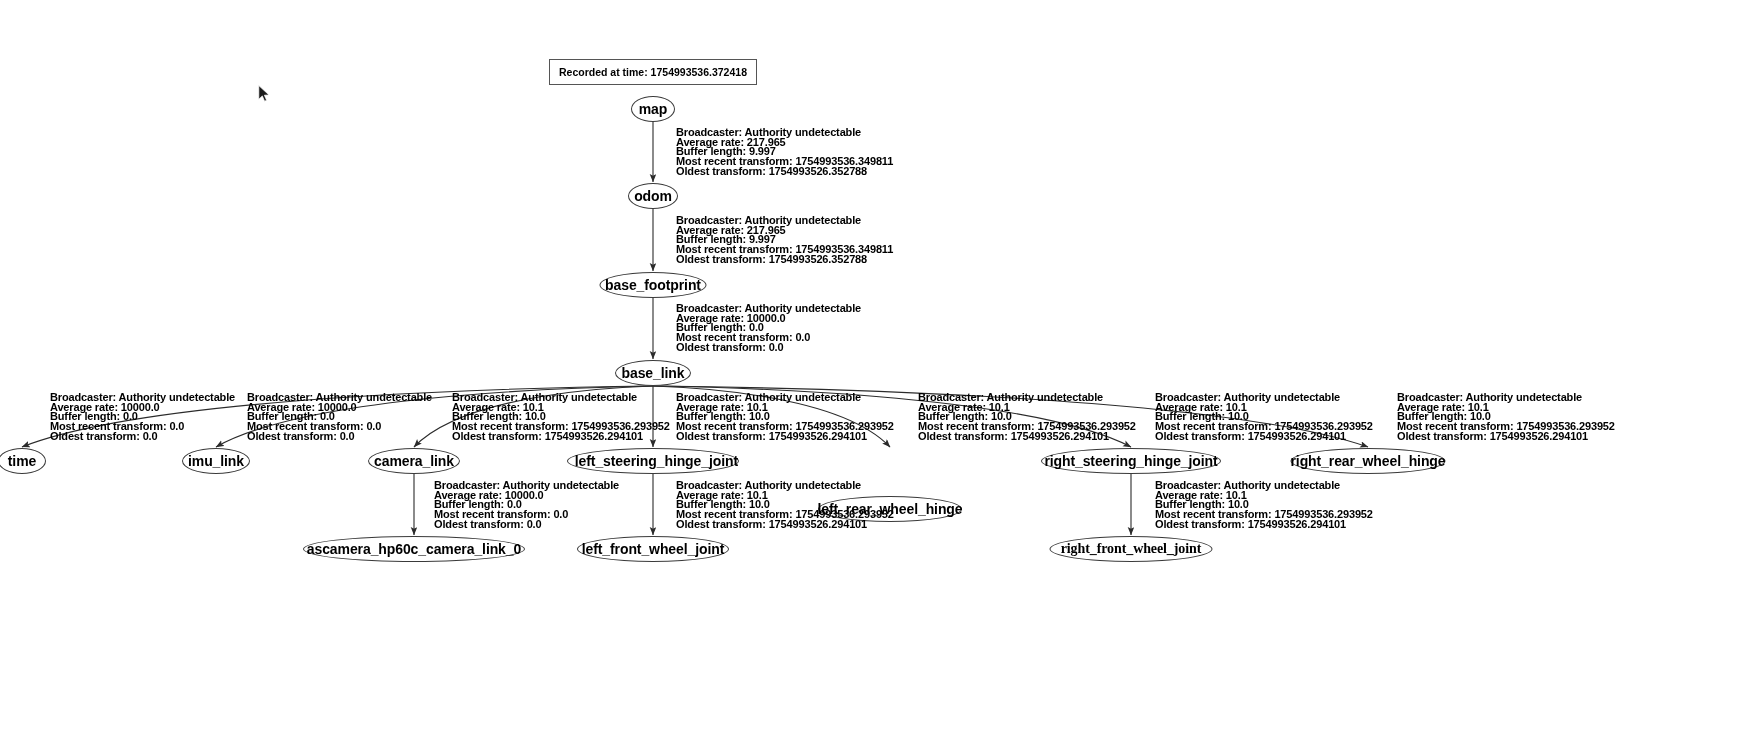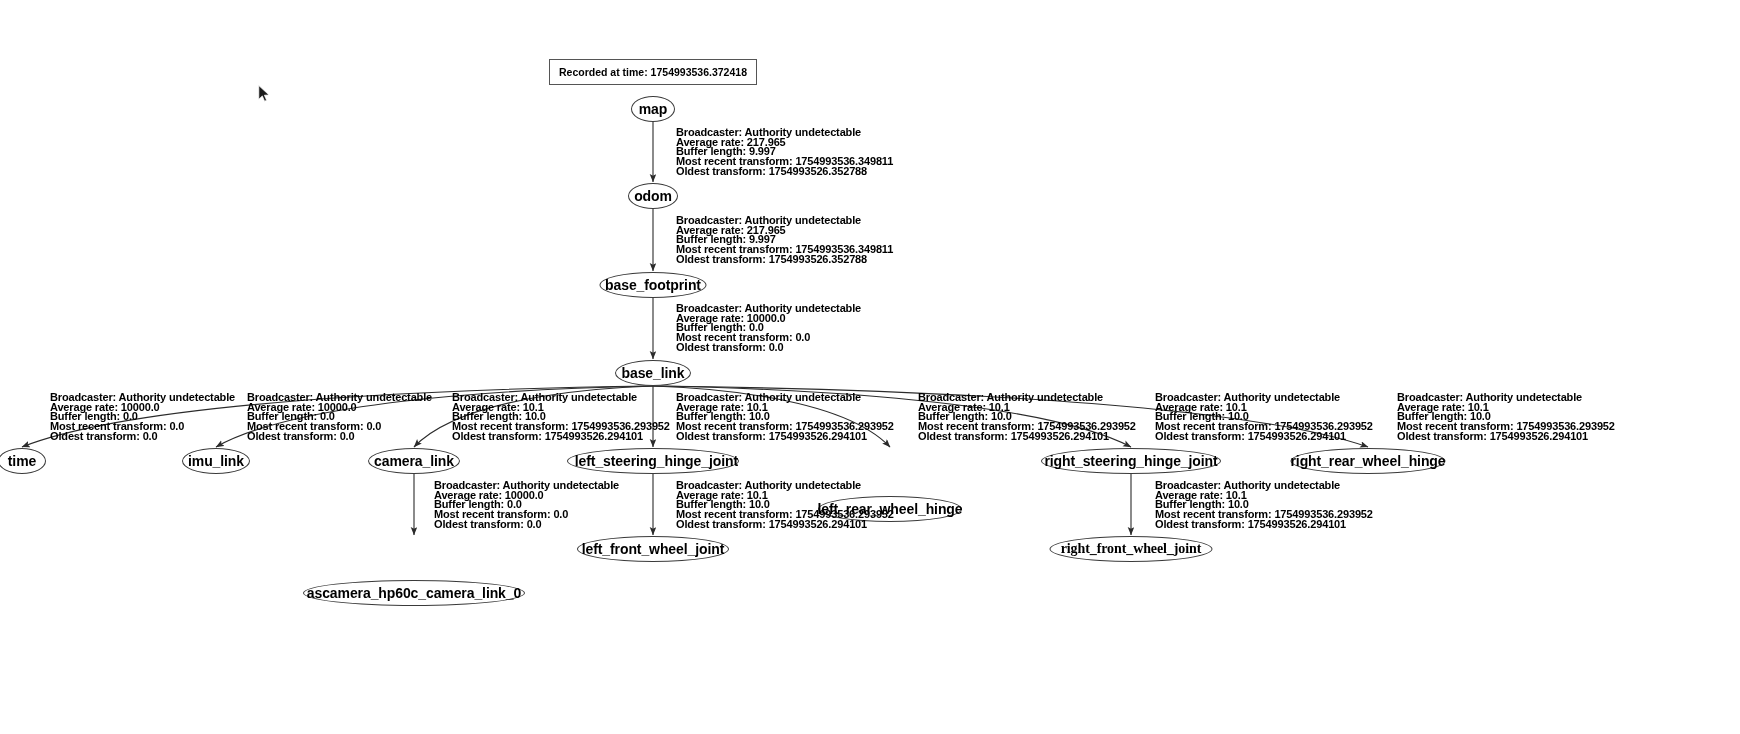--- a/index.html
+++ b/index.html
@@ -144,21 +144,21 @@
       </div>
       <div class="node" style="left: 890px; top: 461px; width: 144px; height: 26px; margin-top: 48px;">
         <span>left_rear_wheel_hinge</span>
       </div>
       <div class="node" style="left: 1131px; top: 461px; width: 180px; height: 26px;">
         <span>right_steering_hinge_joint</span>
       </div>
       <div class="node" style="left: 1368px; top: 461px; width: 155px; height: 26px;">
         <span>right_rear_wheel_hinge</span>
       </div>
-      <div class="node" style="left: 414px; top: 549px; width: 222px; height: 26px; margin-top: 44px;">
+      <div class="node" style="left: 414px; top: 549px; width: 222px; height: 26px;">
         <span>ascamera_hp60c_camera_link_0</span>
       </div>
       <div class="node" style="left: 653px; top: 549px; width: 152px; height: 26px;">
         <span>left_front_wheel_joint</span>
       </div>
       <div class="node" style="left: 1131px; top: 549px; width: 163px; height: 26px; font-family: Liberation Serif, serif;">
         <span>right_front_wheel_joint</span>
       </div>
     </div>
   <div id="labels">

